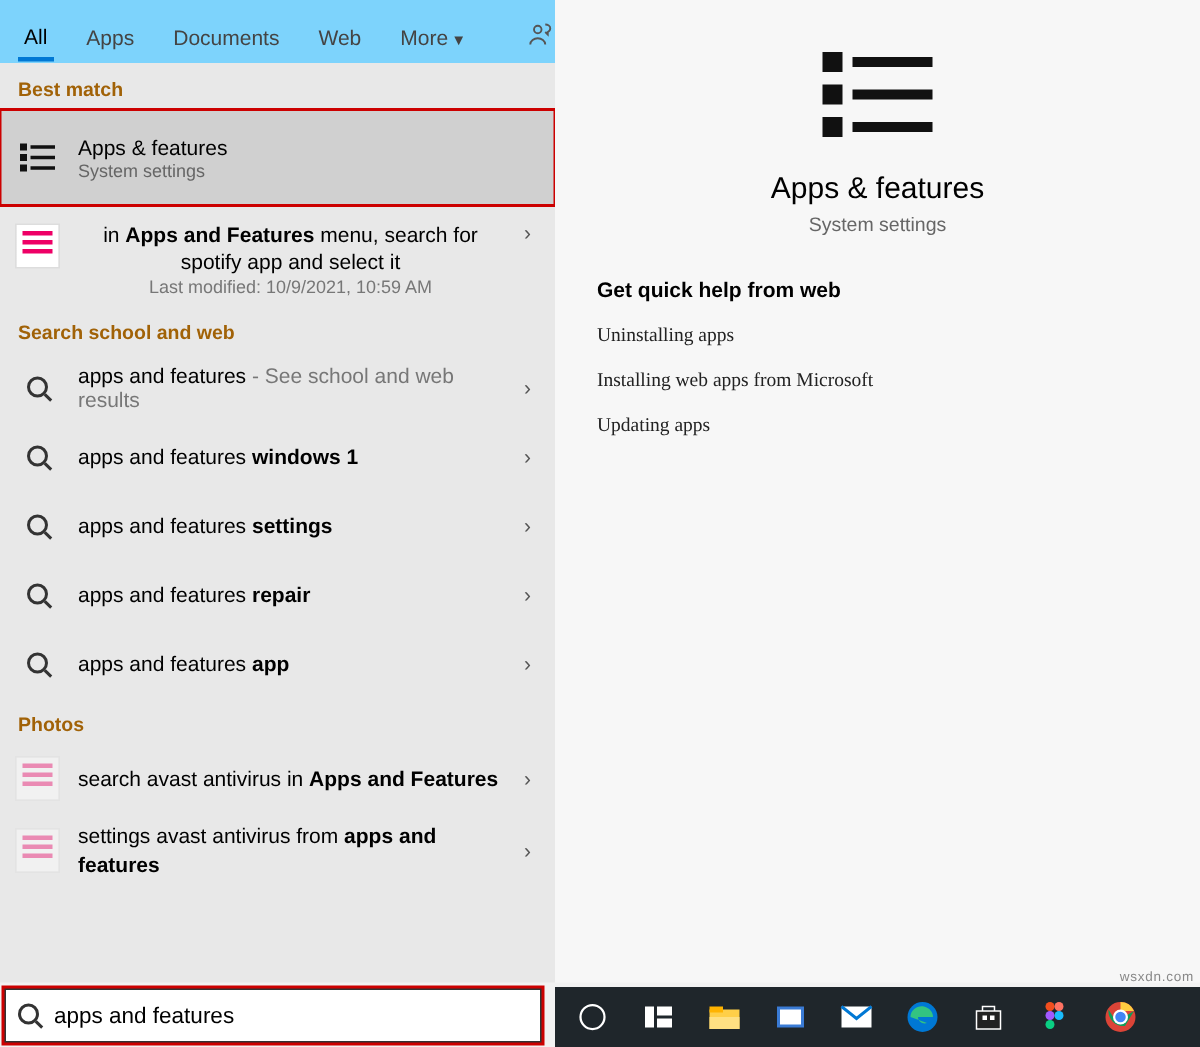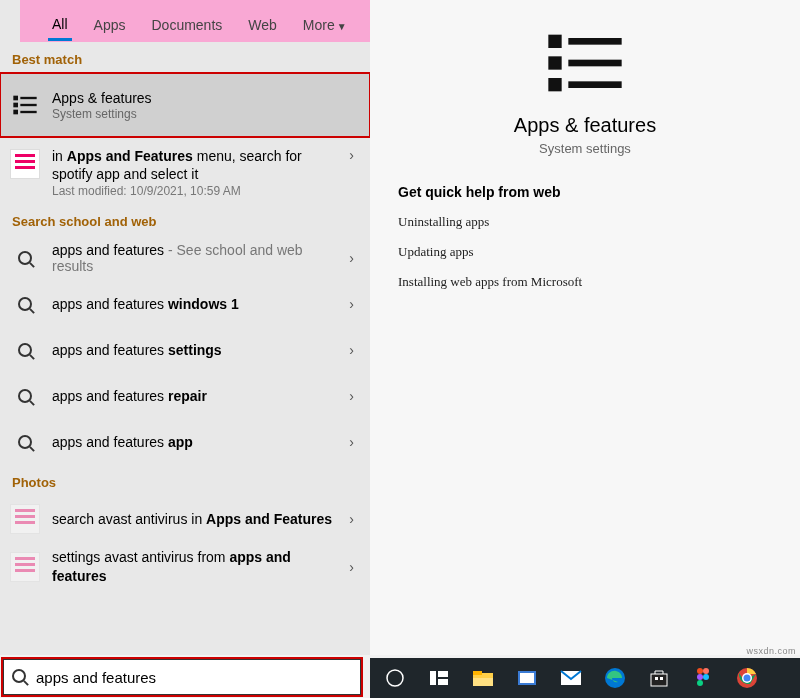--- a/index.html
+++ b/index.html
@@ -1,21 +1,21 @@
 <!DOCTYPE html>
 <html><head>
 <meta charset="utf-8">
 <style>
   * { box-sizing: border-box; font-family: "Segoe UI", sans-serif; }
   body { margin: 0; width: 800px; height: 698px; background: #f2f2f2; overflow: hidden; position: relative; }
   .panel { display: flex; width: 800px; height: 655px; }
   .left { width: 370px; background: #e8e8e8; display: flex; flex-direction: column; }
   .right { flex: 1; background: #f7f7f7; padding: 0; }
 
-  .tabs { display: flex; align-items: center; gap: 18px; padding: 8px 28px 0; height: 42px; background: #f9a8d4; margin-left: 20px; }
+  .tabs { display: flex; align-items: center; gap: 18px; padding: 8px 12px 0; height: 42px; background: #7dd3fc; }
   .tab { font-size: 14px; color: #444; padding: 6px 4px; cursor: pointer; }
   .tab.active { color: #000; border-bottom: 3px solid #0078d4; font-weight: 400; }
   .more-caret { font-size: 10px; margin-left: 2px; }
   .tab-spacer { flex: 1; }
   .header-icons { display: flex; gap: 14px; color: #555; font-size: 18px; align-items: center; padding-right: 6px; }
 
   .section-label { font-size: 13px; font-weight: 600; color: #a16207; padding: 10px 12px 6px; }
 
   .result-row { display: flex; align-items: center; padding: 6px 12px 6px 8px; gap: 10px; cursor: pointer; }
   .result-row.selected { background: #d0d0d0; }
@@ -94,21 +94,21 @@
             <rect x="2" y="16" width="4" height="4"></rect>
             <rect x="8" y="17" width="14" height="2"></rect>
           </svg>
       </div>
       <div class="body">
         <div class="title">Apps &amp; features</div>
         <div class="sub1">System settings</div>
       </div>
     </div>
 
-    <div class="result-row" style="align-items:flex-start; padding-top:10px;">
+    <div class="result-row" style="align-items:flex-start; padding-top:10px;text-align:center;">
       <div class="icon-cell">
           <div class="file-thumb"></div>
         </div>
       <div class="body">
         <div class="title" style="font-size:14px; line-height:1.3;">
           <span>in </span><span class="bold">Apps and Features</span><span> menu, search for spotify app and select it</span>
         </div>
         <div class="sub2">Last modified: 10/9/2021, 10:59 AM</div>
       </div>
       <div class="chev">›</div>
@@ -202,22 +202,22 @@
       </div>
       <div class="preview-title">Apps &amp; features</div>
       <div class="preview-sub">System settings</div>
     </div>
 
 
     <div class="quick-help">
       <div class="qh-title">Get quick help from web</div>
       <div id="qh-items">
           <div class="qh-item">Uninstalling apps</div>
+          <div class="qh-item">Installing web apps from Microsoft</div>
           <div class="qh-item">Updating apps</div>
-          <div class="qh-item">Installing web apps from Microsoft</div>
         </div>
     </div>
   </div>
 </div>
 
 <div class="searchbar-wrap red-box">
   <div class="mag"><span class="mag-small"></span></div>
   <input type="text" value="apps and features" style="">
 </div>
 

